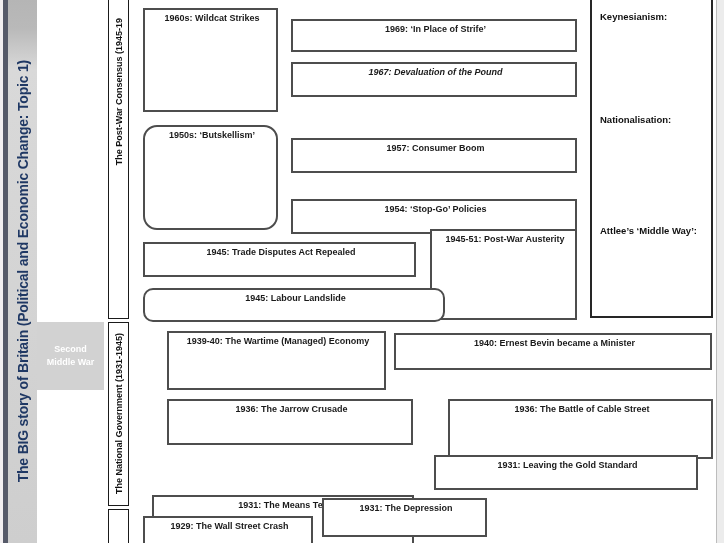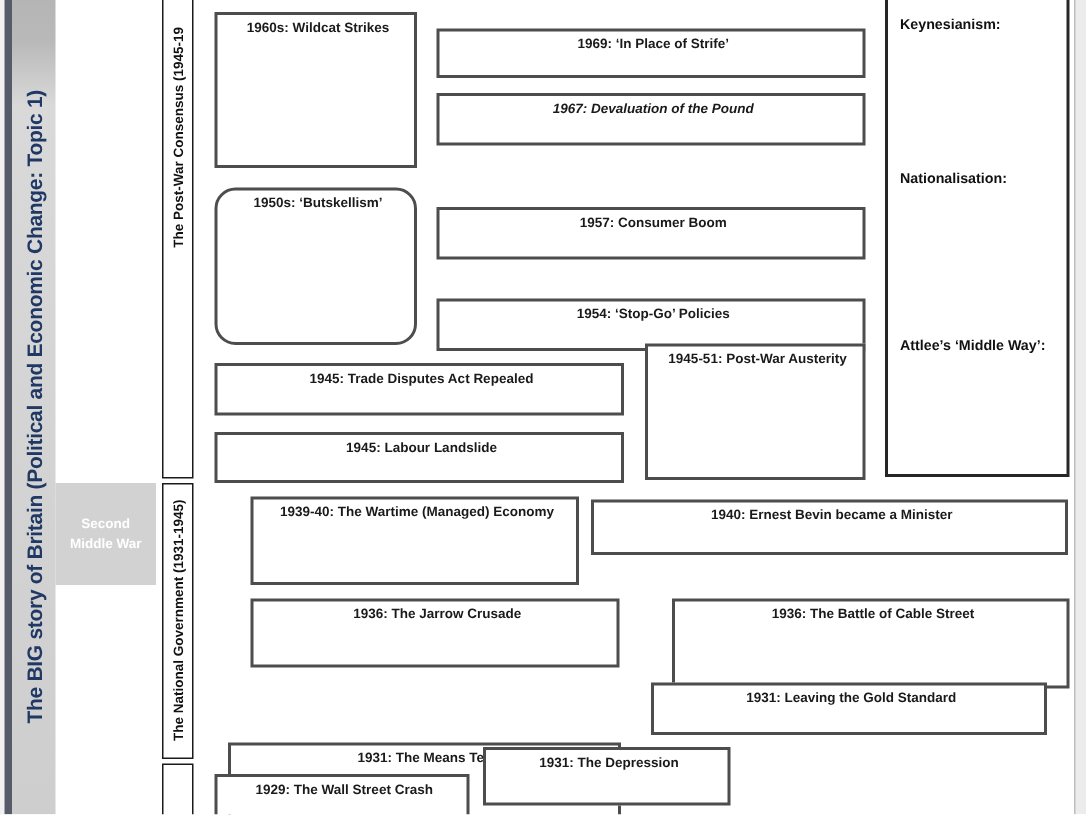--- a/index.html
+++ b/index.html
@@ -52,21 +52,21 @@
     font-size:9px;font-weight:bold;color:#1a1a1a;line-height:1.15;
   }
   .e0{left:143px;top:8px;width:135px;height:104px;}
   .e1{left:291px;top:19px;width:286px;height:33px;}
   .e2{left:291px;top:62px;width:286px;height:35px;font-style:italic;}
   .e3{left:143px;top:125px;width:135px;height:105px;border-radius:14px;}
   .e4{left:291px;top:138px;width:286px;height:35px;}
   .e5{left:291px;top:183px;width:286px;height:35px;margin-top:16px;}
   .e6{left:430px;top:229px;width:147px;height:91px;}
   .e7{left:143px;top:242px;width:273px;height:35px;}
-  .e8{left:143px;top:288px;width:273px;height:34px;}
+  .e8{left:143px;top:288px;width:302px;height:34px;border-radius:10px;}
   .e9{left:167px;top:331px;width:219px;height:59px;}
   .e10{left:394px;top:333px;width:318px;height:37px;}
   .e11{left:167px;top:399px;width:246px;height:46px;}
   .e12{left:448px;top:399px;width:265px;height:60px;}
   .e13{left:152px;top:455px;width:262px;height:53px;margin-top:40px;}
   .e14{left:434px;top:455px;width:264px;height:35px;}
   .e15{left:322px;top:498px;width:165px;height:39px;}
   .e16{left:522px;top:498px;width:190px;height:39px;}
   .e17{left:143px;top:516px;width:170px;height:40px;}
 </style>

